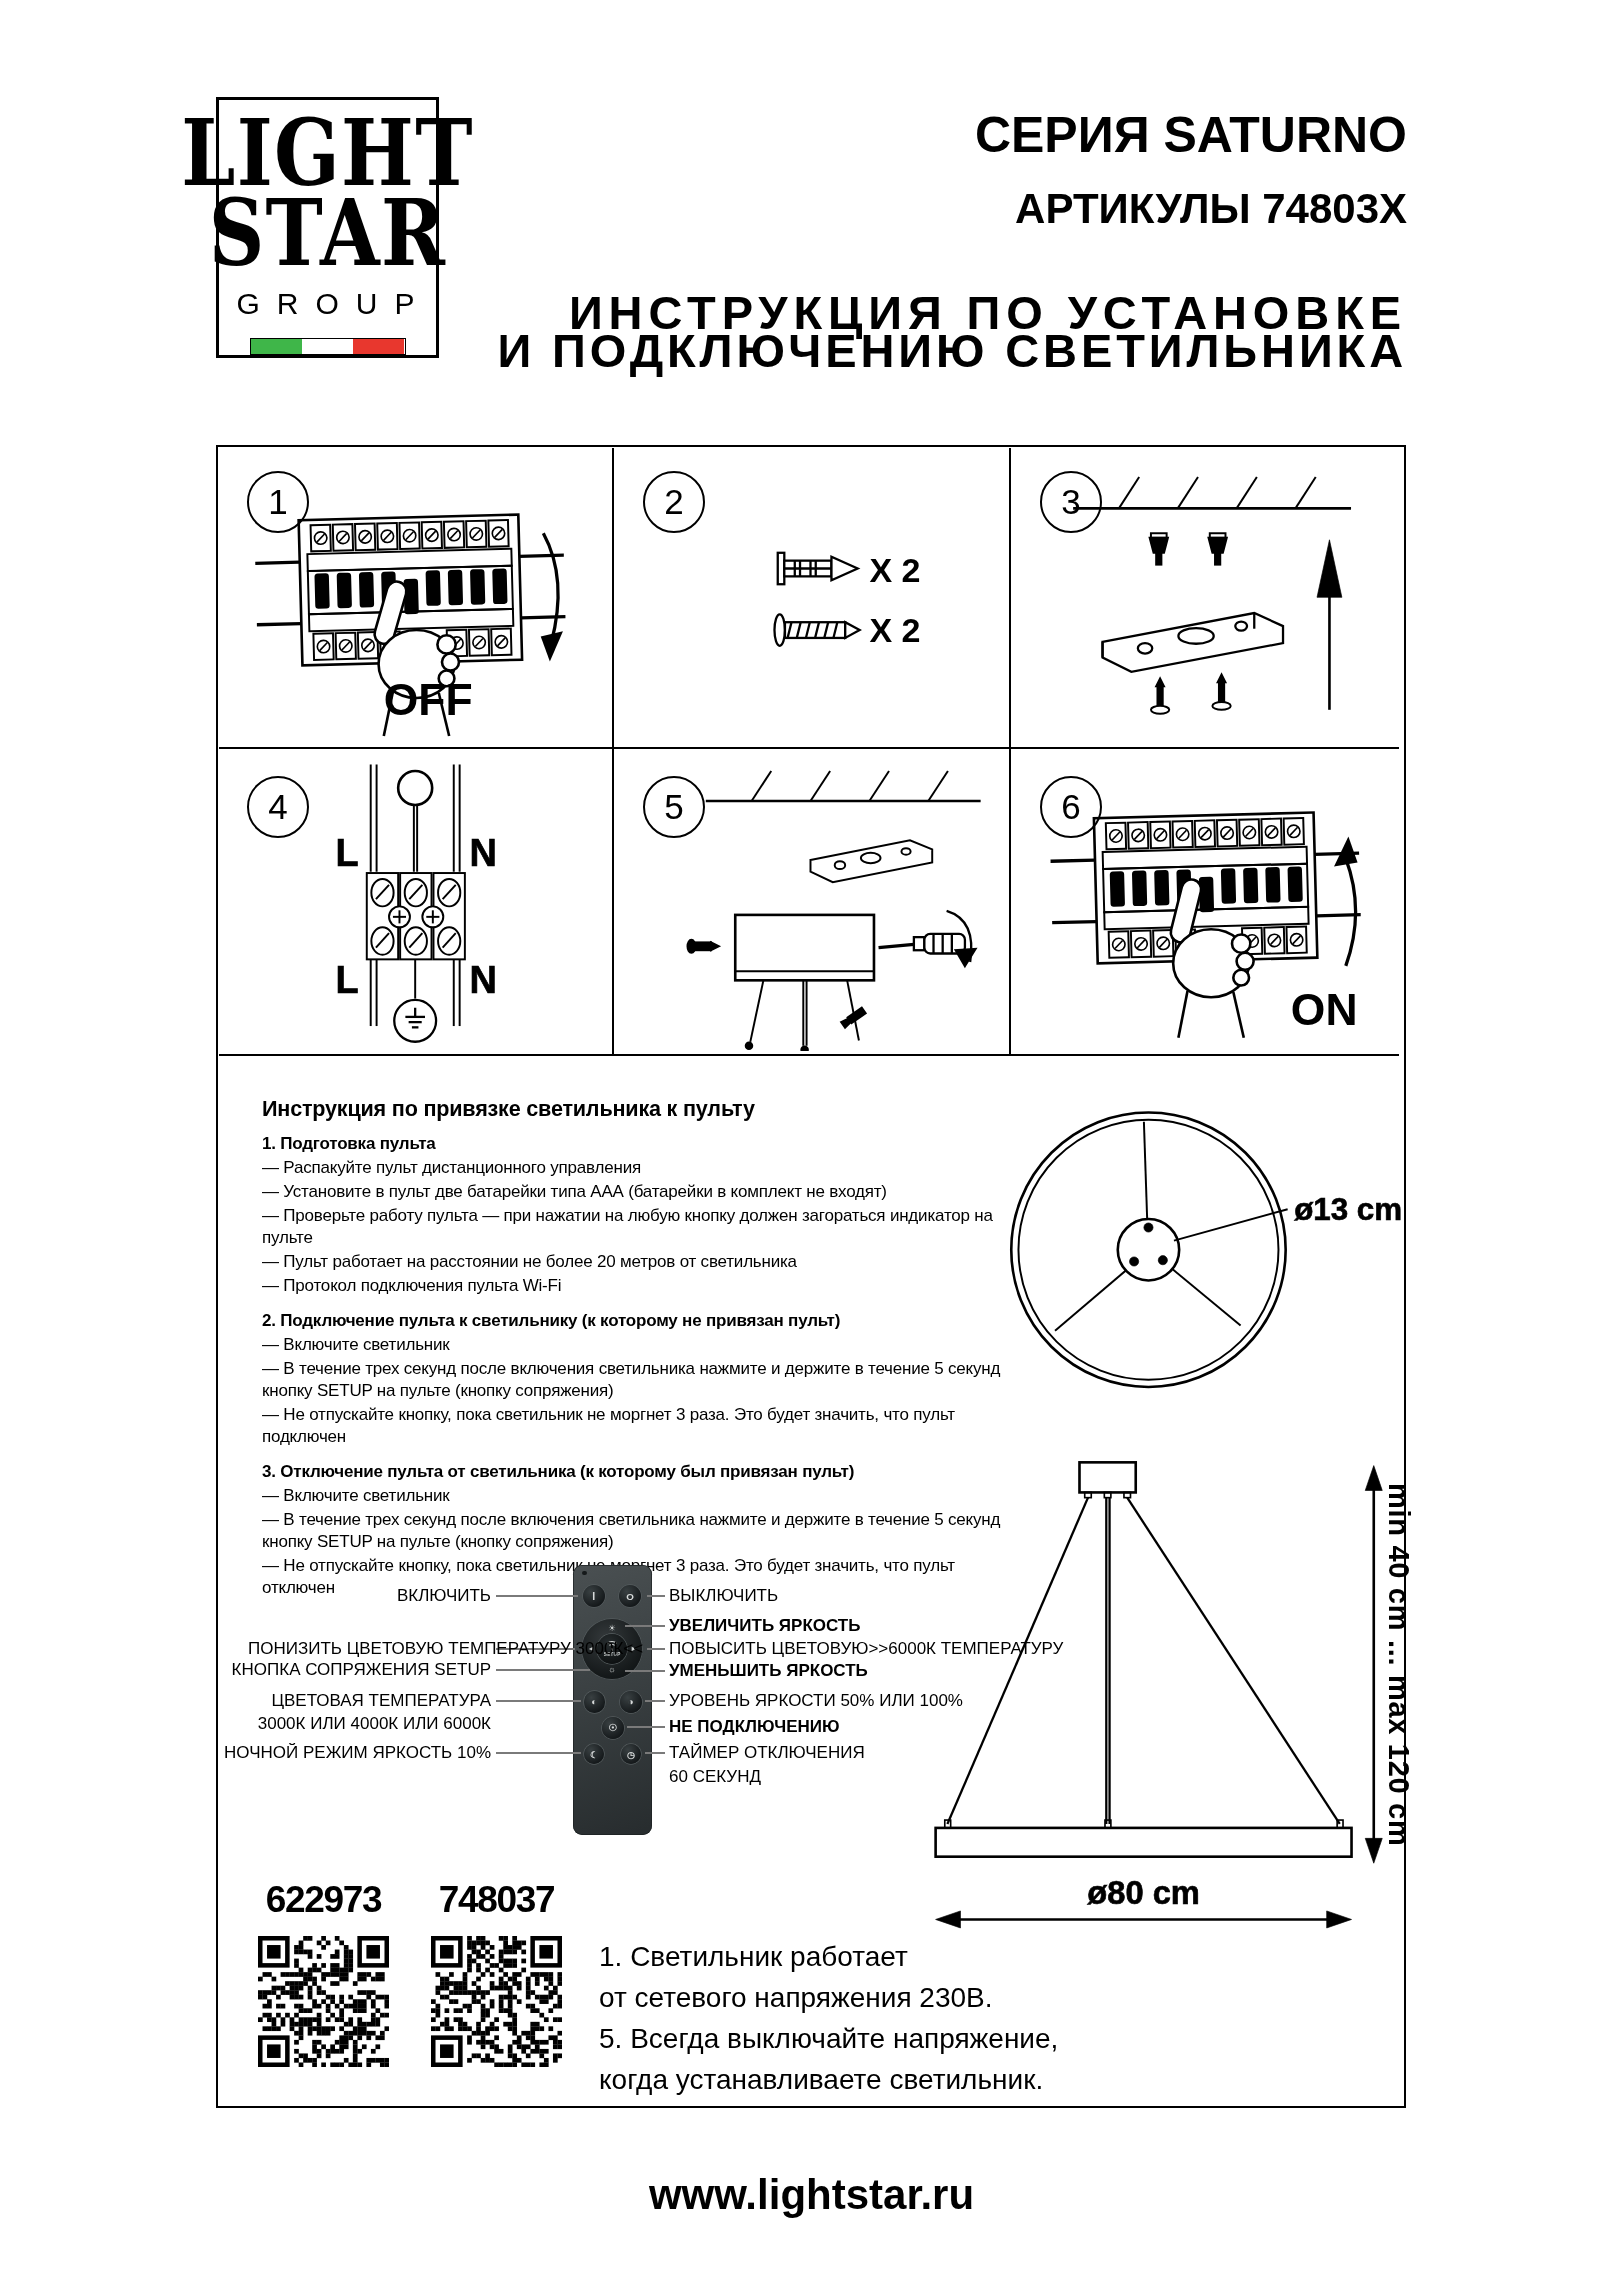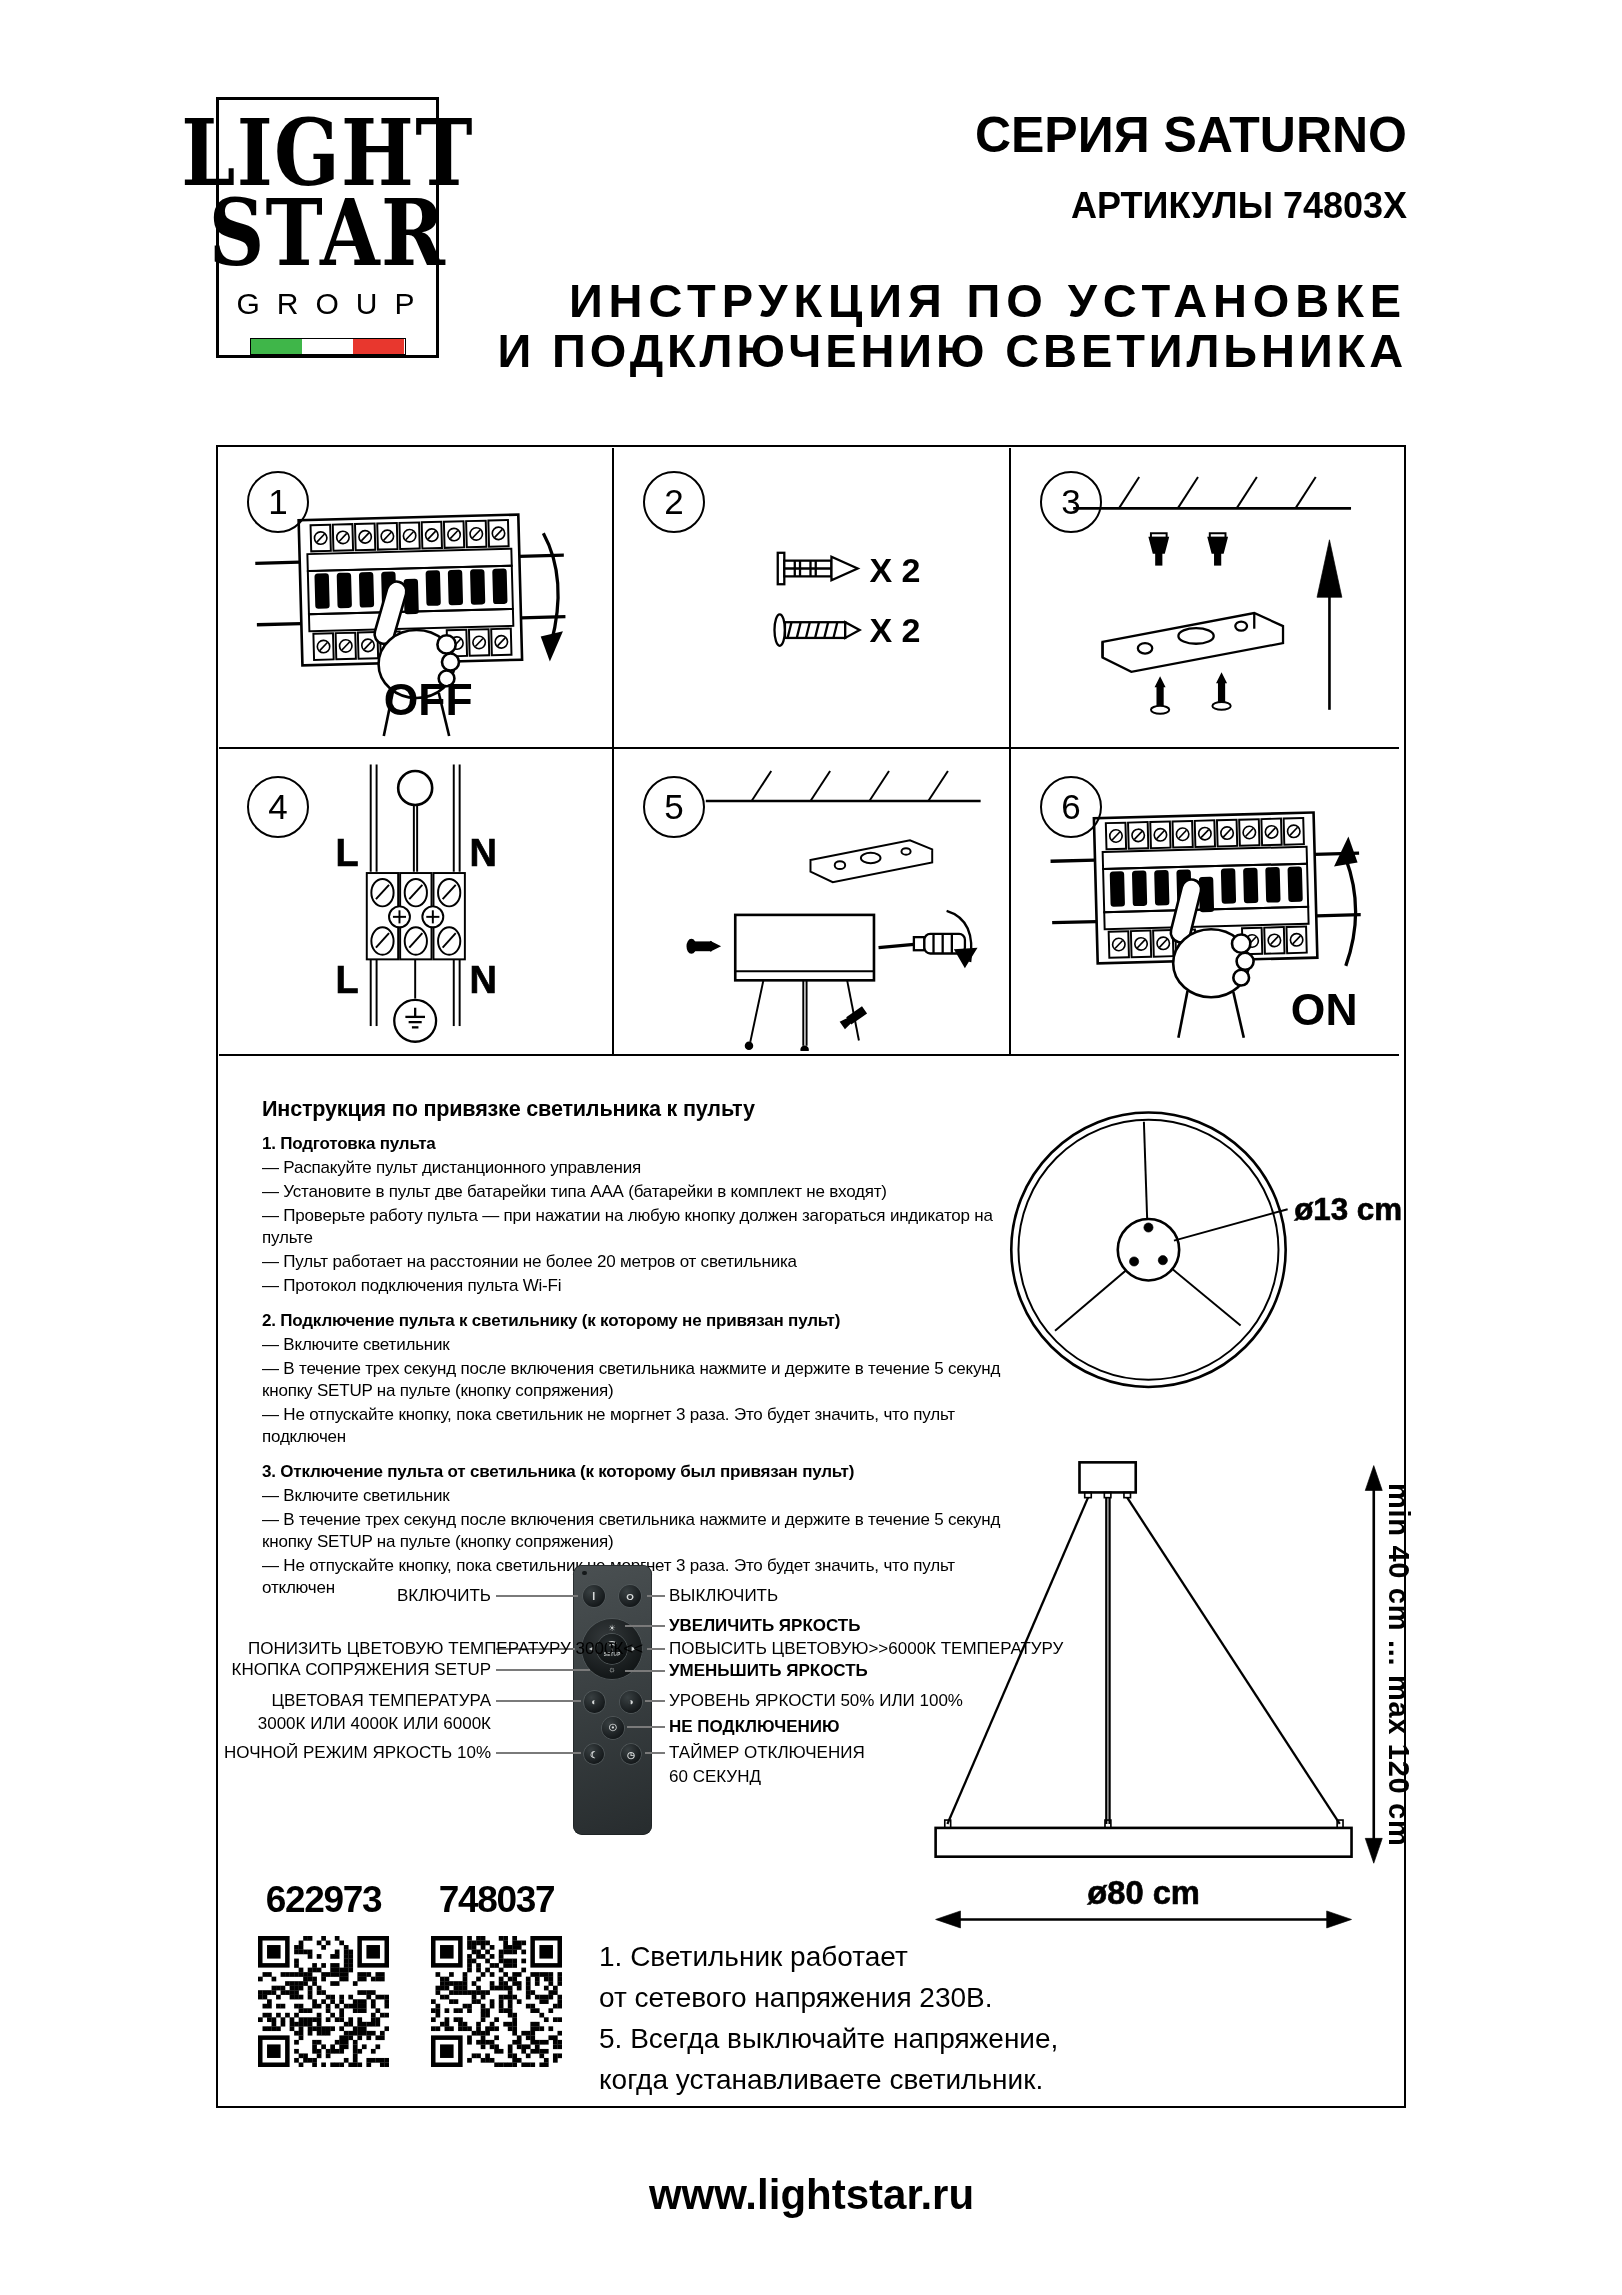--- a/index.html
+++ b/index.html
@@ -12,22 +12,22 @@
   .logo-box{left:216px;top:97px;width:217px;height:255px;border:3.3px solid #000;background:#fff;
             display:flex;flex-direction:column;align-items:center;justify-content:flex-start;}
   .logo-word{font-family:"DejaVu Serif",serif;font-weight:bold;font-size:77px;line-height:63px;
              letter-spacing:1.3px;margin-top:22px;transform:scaleY(1.18);}
   .logo-word.second{margin-top:17px;}
   .logo-group{font-size:30px;letter-spacing:17px;margin-top:22px;margin-left:13px;font-weight:400;}
   .logo-flag{width:154px;height:15.7px;border:1.3px solid #000;margin-top:17px;display:flex;}
   .logo-flag span{flex:1;}
   .hdr{right:216px;text-align:right;font-weight:bold;line-height:1;}
   .hdr-series{top:110px;font-size:50px;letter-spacing:0px;}
-  .hdr-articles{top:188px;font-size:36px;}
-  .hdr-t1{top:277px;font-size:47px;letter-spacing:5.9px;}
+  .hdr-articles{top:188px;font-size:42px;}
+  .hdr-t1{top:289px;font-size:47px;letter-spacing:5.9px;}
   .hdr-t2{top:327px;font-size:47px;letter-spacing:3.9px;}
 
   
   .main-box{left:216px;top:445px;width:1186px;height:1659px;border:2.6px solid #000;background:#fff;}
   .gline{background:#000;}
   .stepnum{width:58px;height:58px;border:2px solid #000;border-radius:50%;
            display:flex;align-items:center;justify-content:center;font-size:35px;font-weight:400;background:#fff;}
 
   
   .pairing{left:262px;top:1098px;width:739px;font-size:17px;line-height:22px;letter-spacing:-0.2px;}

